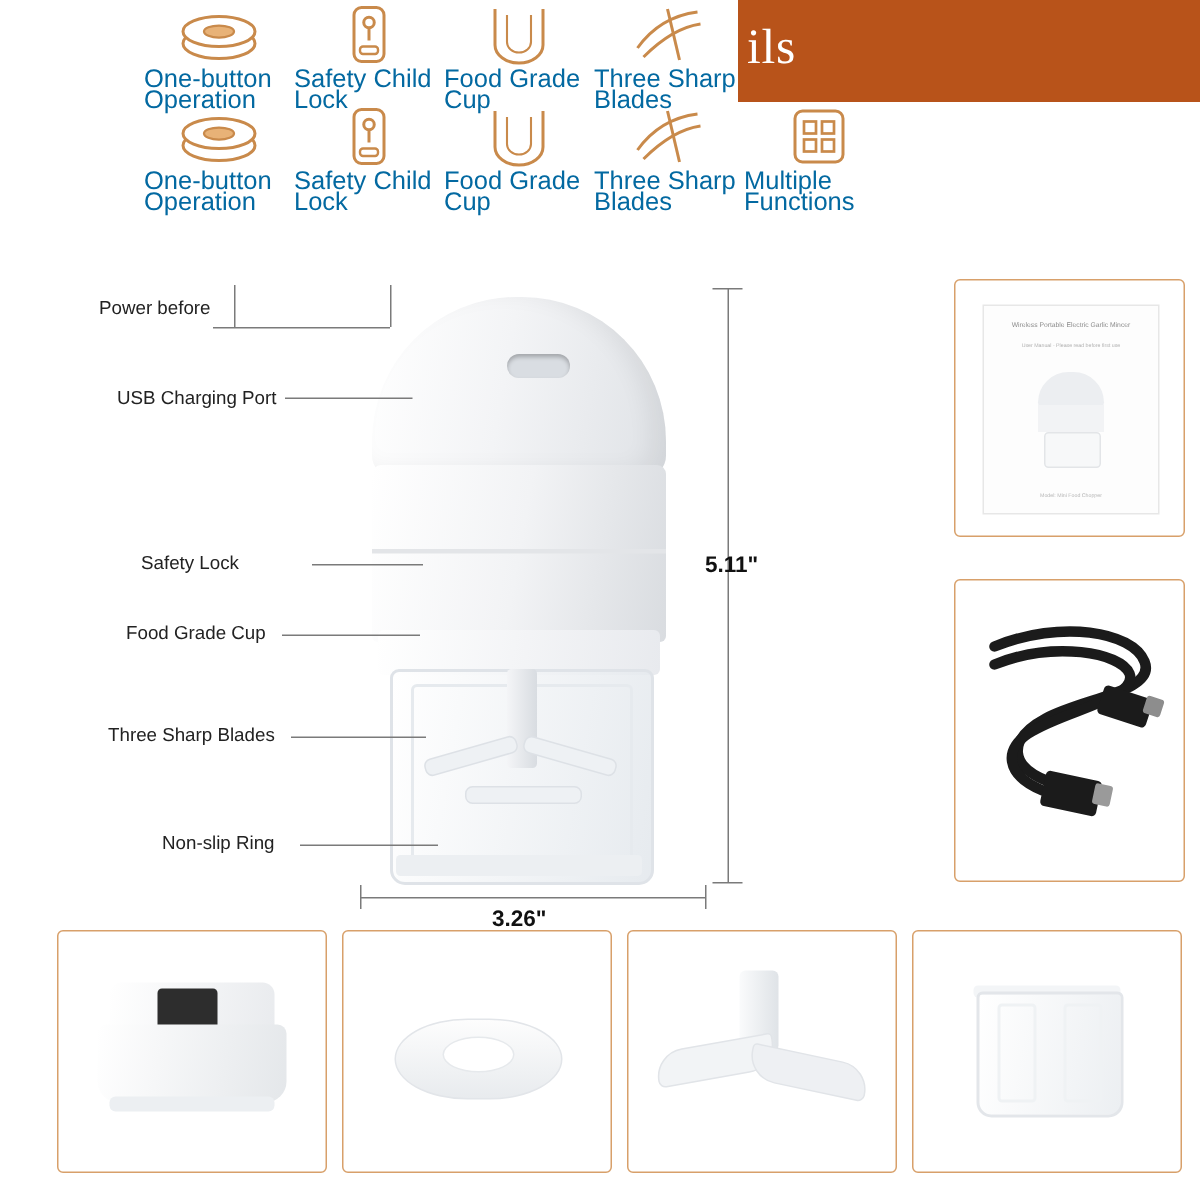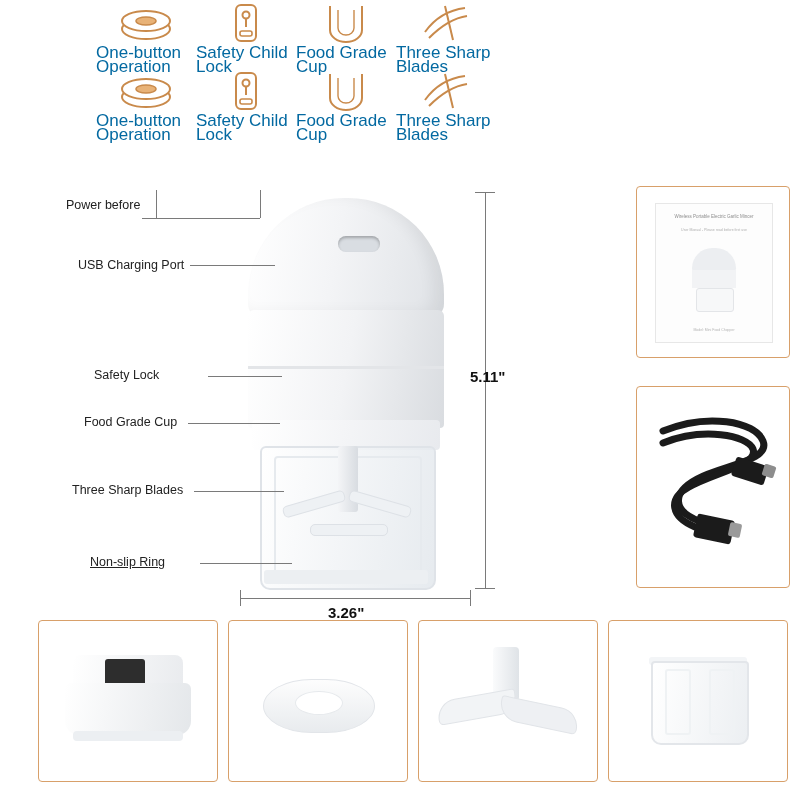--- a/index.html
+++ b/index.html
@@ -214,20 +214,23 @@
     background:linear-gradient(100deg,#ffffff,#eceff2);border:2px solid #e3e6ea;border-radius:4px 4px 10px 10px;}
   .p4-in1{position:absolute;left:56px;top:48px;width:22px;height:62px;border:2px solid #eff2f4;border-radius:3px;}
   .p4-in2{position:absolute;left:100px;top:48px;width:22px;height:62px;border:2px solid #eff2f4;border-radius:3px;}
   .p4-rim{position:absolute;left:40px;top:36px;width:98px;height:8px;background:#f3f5f7;border-radius:3px;}
 </style>
 </head>
 <body>
 
 <div class="page">
 
+  <div class="banner">
+    <div class="banner-text">ils</div>
+  </div>
 
   <div class="feature-row" id="feature-row-1">
 
     <div class="feature">
       <div class="glyph">
         <svg width="54" height="40" viewBox="0 0 54 40">
           <ellipse cx="27" cy="26" rx="24" ry="10" fill="none" stroke="#c98a4b" stroke-width="2"></ellipse>
           <ellipse cx="27" cy="18" rx="24" ry="10" fill="#fff" stroke="#c98a4b" stroke-width="2"></ellipse>
           <ellipse cx="27" cy="18" rx="10" ry="4" fill="#e8b277" stroke="#c98a4b" stroke-width="1.5"></ellipse>
         </svg>
@@ -309,20 +312,32 @@
         <svg width="54" height="42" viewBox="0 0 54 42">
           <path d="M6 30 C16 16 30 8 46 6" fill="none" stroke="#c98a4b" stroke-width="2"></path>
           <path d="M10 36 C22 24 34 16 48 14" fill="none" stroke="#c98a4b" stroke-width="2"></path>
           <path d="M26 4 L34 38" fill="none" stroke="#c98a4b" stroke-width="2"></path>
         </svg>
       </div>
       <span class="cap">Three Sharp Blades</span>
     </div>
 
 
+    <div class="feature">
+      <div class="glyph">
+        <svg width="42" height="42" viewBox="0 0 42 42">
+          <rect x="5" y="4" width="32" height="34" rx="5" fill="#fff" stroke="#c98a4b" stroke-width="2"></rect>
+          <rect x="11" y="11" width="8" height="8" fill="none" stroke="#c98a4b" stroke-width="1.8"></rect>
+          <rect x="23" y="11" width="8" height="8" fill="none" stroke="#c98a4b" stroke-width="1.8"></rect>
+          <rect x="11" y="23" width="8" height="8" fill="none" stroke="#c98a4b" stroke-width="1.8"></rect>
+          <rect x="23" y="23" width="8" height="8" fill="none" stroke="#c98a4b" stroke-width="1.8"></rect>
+        </svg>
+      </div>
+      <span class="cap">Multiple Functions</span>
+    </div>
   </div>
 
   <div class="diagram">
 
     <div class="product">
       <div class="lid"></div>
       <div class="lid-btn"></div>
       <div class="lid-usb"></div>
       <div class="body"></div>
       <div class="seam"></div>
@@ -343,21 +358,21 @@
     <div class="leader" style="left:148px;top:196px;width:74px;"></div>
     <div class="leader" style="left:128px;top:243px;width:92px;"></div>
     <div class="leader" style="left:134px;top:311px;width:90px;"></div>
     <div class="leader" style="left:140px;top:383px;width:92px;"></div>
 
     <div class="callout-label" style="left:6px;top:18px;">Power before</div>
     <div class="callout-label" style="left:18px;top:78px;">USB Charging Port</div>
     <div class="callout-label" style="left:34px;top:188px;">Safety Lock</div>
     <div class="callout-label" style="left:24px;top:235px;">Food Grade Cup</div>
     <div class="callout-label" style="left:12px;top:303px;">Three Sharp Blades</div>
-    <div class="callout-label" style="left:30px;top:375px;text-decoration:underline;">Non-slip Ring</div>
+    <div class="callout-label" style="left:48px;top:375px;">Non-slip Ring</div>
 
     <div class="dim-v" style="left:425px;top:12px;height:396px;"></div>
     <div class="leader" style="left:415px;top:12px;width:20px;"></div>
     <div class="leader" style="left:415px;top:408px;width:20px;"></div>
     <div class="dim-text" style="left:410px;top:188px;">5.11"</div>
 
     <div class="leader" style="left:180px;top:418px;width:230px;"></div>
     <div class="dim-v" style="left:180px;top:410px;height:16px;"></div>
     <div class="dim-v" style="left:410px;top:410px;height:16px;"></div>
     <div class="dim-text" style="left:268px;top:424px;">3.26"</div>

